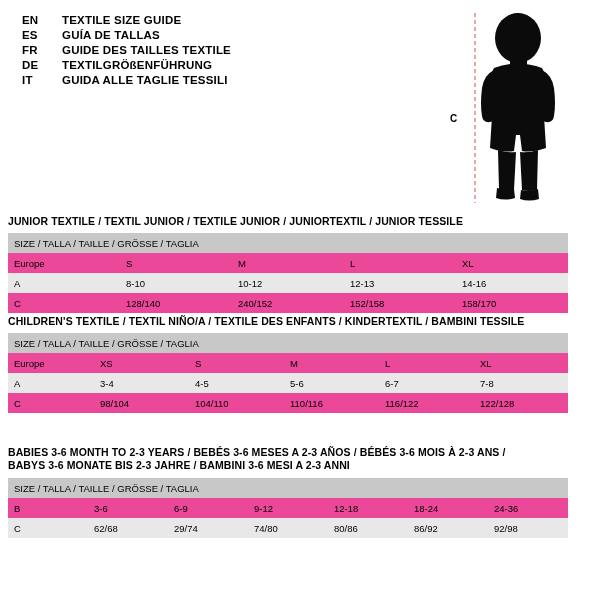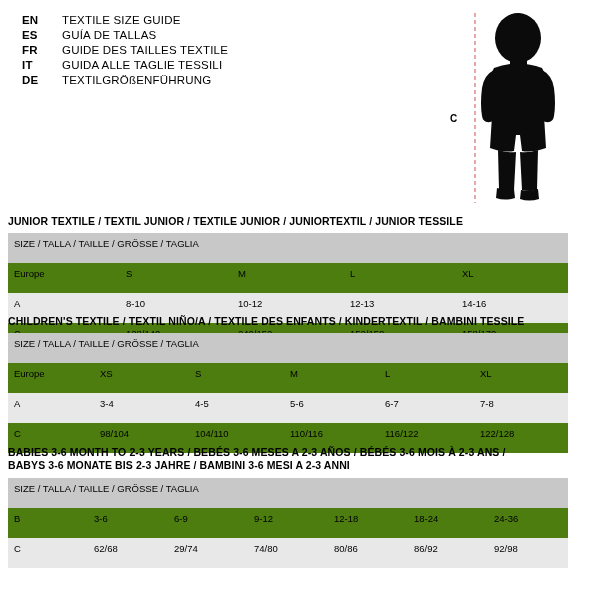--- a/index.html
+++ b/index.html
@@ -34,21 +34,21 @@
     margin-bottom: 3px;
   }
   .lang-code {
     width: 40px;
     font-size: 11.5px;
     font-weight: bold;
     letter-spacing: 0.2px;
   }
   .lang-title {
     font-size: 11.5px;
-    font-weight: normal;
+    font-weight: bold;
     letter-spacing: 0.2px;
   }
 
   
   .figure-area {
     position: absolute;
     top: 8px;
     left: 450px;
     width: 140px;
     height: 200px;
@@ -80,34 +80,34 @@
     line-height: 13px;
     margin-top: 31px;
   }
   table.size-table {
     border-collapse: collapse;
     width: 560px;
     table-layout: fixed;
   }
   table.size-table td {
     font-size: 9.5px;
-    padding: 3px 0 13px 6px;
+    padding: 3px 0 3px 6px;
     vertical-align: middle;
     height: 14px;
   }
   tr.head-row td {
     background: #c8c8c8;
     font-size: 9.5px;
     font-weight: normal;
   }
   tr.alt-row td {
     background: #e8e8e8;
   }
   tr.plain-row td {
-    background: #4d7c0f;
+    background: #ec4899;
   }
 
   
   .footnotes {
     position: absolute;
     left: 20px;
     top: 528px;
     width: 560px;
   }
   .footnote {
@@ -128,26 +128,26 @@
     </div>
     <div class="header-row">
       <div class="lang-code">ES</div>
       <div class="lang-title">GUÍA DE TALLAS</div>
     </div>
     <div class="header-row">
       <div class="lang-code">FR</div>
       <div class="lang-title">GUIDE DES TAILLES TEXTILE</div>
     </div>
     <div class="header-row">
+      <div class="lang-code">DE</div>
+      <div class="lang-title">TEXTILGRÖßENFÜHRUNG</div>
+    </div>
+    <div class="header-row">
       <div class="lang-code">IT</div>
       <div class="lang-title">GUIDA ALLE TAGLIE TESSILI</div>
-    </div>
-    <div class="header-row">
-      <div class="lang-code">DE</div>
-      <div class="lang-title">TEXTILGRÖßENFÜHRUNG</div>
     </div>
   </div>
 
   <div class="figure-area">
     <div class="c-label">C</div>
     <svg width="140" height="200" viewBox="0 0 140 200">
 
       <line x1="25" y1="5" x2="25" y2="195" stroke="#d05050" stroke-width="1" stroke-dasharray="4,3"></line>
       <g fill="#0b0b0b">
 

